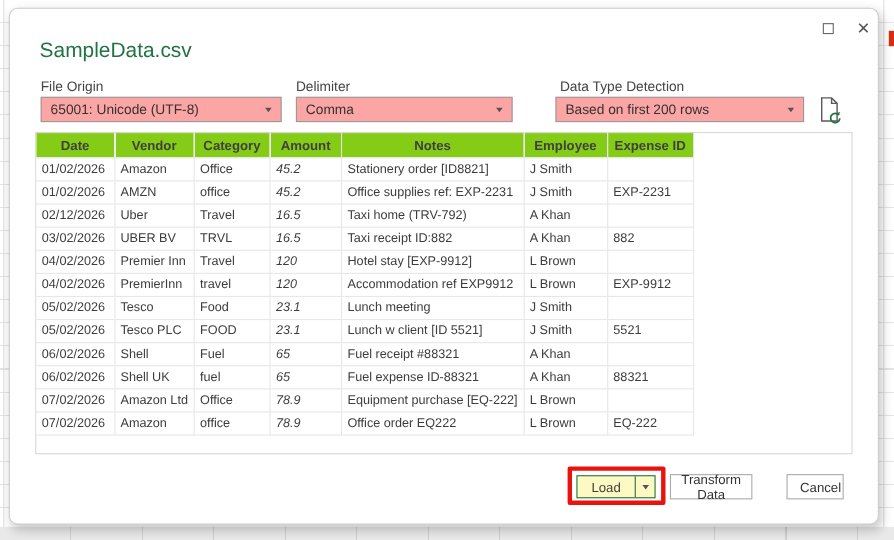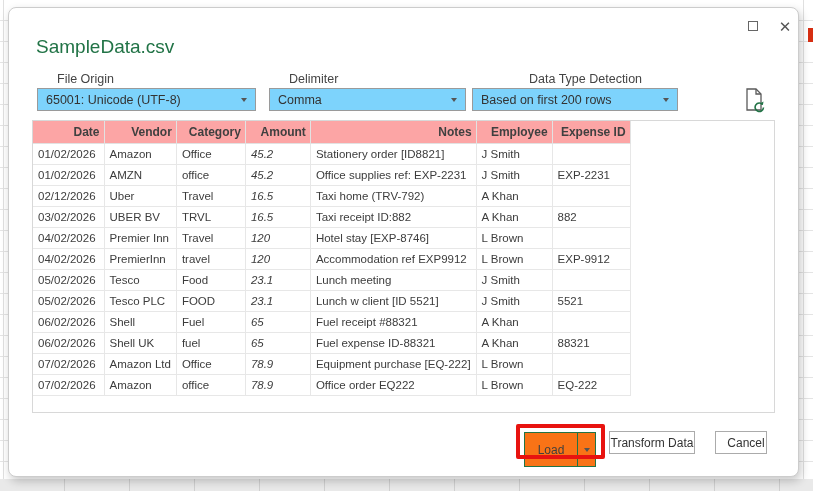--- a/index.html
+++ b/index.html
@@ -21,55 +21,55 @@
     box-shadow:2px 4px 10px rgba(0,0,0,.22); }
 
   .win-btn { position:absolute; top:9px; width:18px; height:18px; display:flex;
     align-items:center; justify-content:center; color:#555; cursor:pointer; }
   .win-max { left:735px; }
   .win-max .box { width:10px; height:10px; border:1.4px solid #666; }
   .win-close { left:767px; font-size:15px; line-height:1; }
 
   .dlg-title { position:absolute; left:27px; top:28px; font-size:19px; color:#217346; }
 
-  .field-label { position:absolute; top:64px; font-size:12.5px; color:#444;margin-left:20px; }
+  .field-label { position:absolute; top:64px; font-size:12.5px; color:#444; }
   .combo { position:absolute; top:80px; height:23px; border:1px solid #9a9a9a;
-    background:#7dd3fc; display:flex; align-items:center; padding:0 8px; cursor:pointer; }
+    background:#fca5a5; display:flex; align-items:center; padding:0 8px; cursor:pointer; }
   .combo .val { font-size:12.5px; color:#333; flex:1 1 auto; white-space:nowrap; overflow:hidden; }
   .caret { width:0; height:0; border-left:3.5px solid transparent;
     border-right:3.5px solid transparent; border-top:4.5px solid #555; margin-left:6px; }
 
   .refresh-btn { position:absolute; left:733px; top:79px; width:26px; height:26px;
     cursor:pointer; }
 
   
   .preview { position:absolute; left:23px; top:112px; width:743px; height:293px;
     border:1px solid #d8d8d8; background:#fff; overflow:hidden; }
   table.grid { border-collapse:collapse; table-layout:fixed; }
-  table.grid th { background:#fca5a5; font-size:12px; font-weight:bold; color:#404040;
-    height:22px; border:1px solid #e2e2e2; border-top:none; text-align:right; padding:0 4px;
+  table.grid th { background:#84cc16; font-size:12px; font-weight:bold; color:#404040;
+    height:22px; border:1px solid #e2e2e2; border-top:none; text-align:center; padding:0 4px;
     white-space:nowrap; overflow:hidden; }
   table.grid th:first-child, table.grid td:first-child { border-left:none; }
   table.grid td { font-size:11.5px; color:#3c3c3c; height:21px; border:1px solid #e7e7e7;
     padding:0 5px; white-space:nowrap; overflow:hidden; background:#fff; }
   td.c0 { }
   td.c3 { font-style:italic; text-align:left; }
   .w0{width:71px}.w1{width:66px}.w2{width:69px}.w3{width:65px}.w4{width:156px}.w5{width:76px}.w6{width:78px}
 
   
   .btn { position:absolute; border:1px solid #ababab; background:#fff; font-size:12px;
     color:#333; display:flex; align-items:center; justify-content:center; cursor:pointer;
     font-family:"Liberation Sans", sans-serif; }
-  .split-load { position:absolute; left:515px; top:424px; height:35px; display:flex;
-    border:1px solid #217346; background:#f97316; cursor:pointer; }
+  .split-load { position:absolute; left:515px; top:424px; height:21px; display:flex;
+    border:1px solid #217346; background:#fef9c3; cursor:pointer; }
   .split-load .main { width:52px; display:flex; align-items:center; justify-content:center;
     font-size:12px; color:#3f3f3f; }
   .split-load .dd { width:18px; border-left:1px solid #217346; display:flex;
     align-items:center; justify-content:center; }
-  .btn-transform { left:600px; top:423px; width:86px; height:23px; }
+  .btn-transform { left:600px; top:423px; width:75px; height:23px; }
   .btn-cancel { left:706px; top:423px; width:52px; height:23px;padding-left:10px; }
 
   .annotation { position:absolute; left:507px; top:416px; width:89px; height:35px;
     border:4px solid #e8130f; border-radius:2px; pointer-events:none; }
 </style>
 </head>
 <body>
 
 <div class="excel-bg"></div>
 <div class="excel-vline" style="left:3px"></div>
@@ -94,21 +94,21 @@
     <span class="caret"></span>
   </div>
 
   <div class="field-label" style="left:260px">Delimiter</div>
   <div class="combo" style="left:260px; width:197px">
     <span class="val">Comma</span>
     <span class="caret"></span>
   </div>
 
   <div class="field-label" style="left:500px">Data Type Detection</div>
-  <div class="combo" style="left:463px; width:206px">
+  <div class="combo" style="left:496px; width:226px">
     <span class="val">Based on first 200 rows</span>
     <span class="caret"></span>
   </div>
 
   <div class="refresh-btn" title="Refresh">
     <svg width="26" height="26" viewBox="0 0 26 26">
       <path d="M5 2 h9 l5 5 v16 h-14 z" fill="none" stroke="#5a5a5a" stroke-width="1.3"></path>
       <path d="M14 2 v5 h5" fill="none" stroke="#5a5a5a" stroke-width="1.3"></path>
       <path d="M20.5 17.5 a4.2 4.2 0 1 0 1 3" fill="none" stroke="#217346" stroke-width="1.6"></path>
       <path d="M21.5 14.5 l-0.6 3.4 -3.2 -1.2 z" fill="#217346"></path>
@@ -172,21 +172,21 @@
             <td class="c3">16.5</td>
             <td class="c4">Taxi receipt ID:882</td>
             <td class="c5">A Khan</td>
             <td class="c6">882</td>
           </tr>
           <tr>
             <td class="c0">04/02/2026</td>
             <td class="c1">Premier Inn</td>
             <td class="c2">Travel</td>
             <td class="c3">120</td>
-            <td class="c4">Hotel stay [EXP-8746]</td>
+            <td class="c4">Hotel stay [EXP-9912]</td>
             <td class="c5">L Brown</td>
             <td class="c6"></td>
           </tr>
           <tr>
             <td class="c0">04/02/2026</td>
             <td class="c1">PremierInn</td>
             <td class="c2">travel</td>
             <td class="c3">120</td>
             <td class="c4">Accommodation ref EXP9912</td>
             <td class="c5">L Brown</td>

